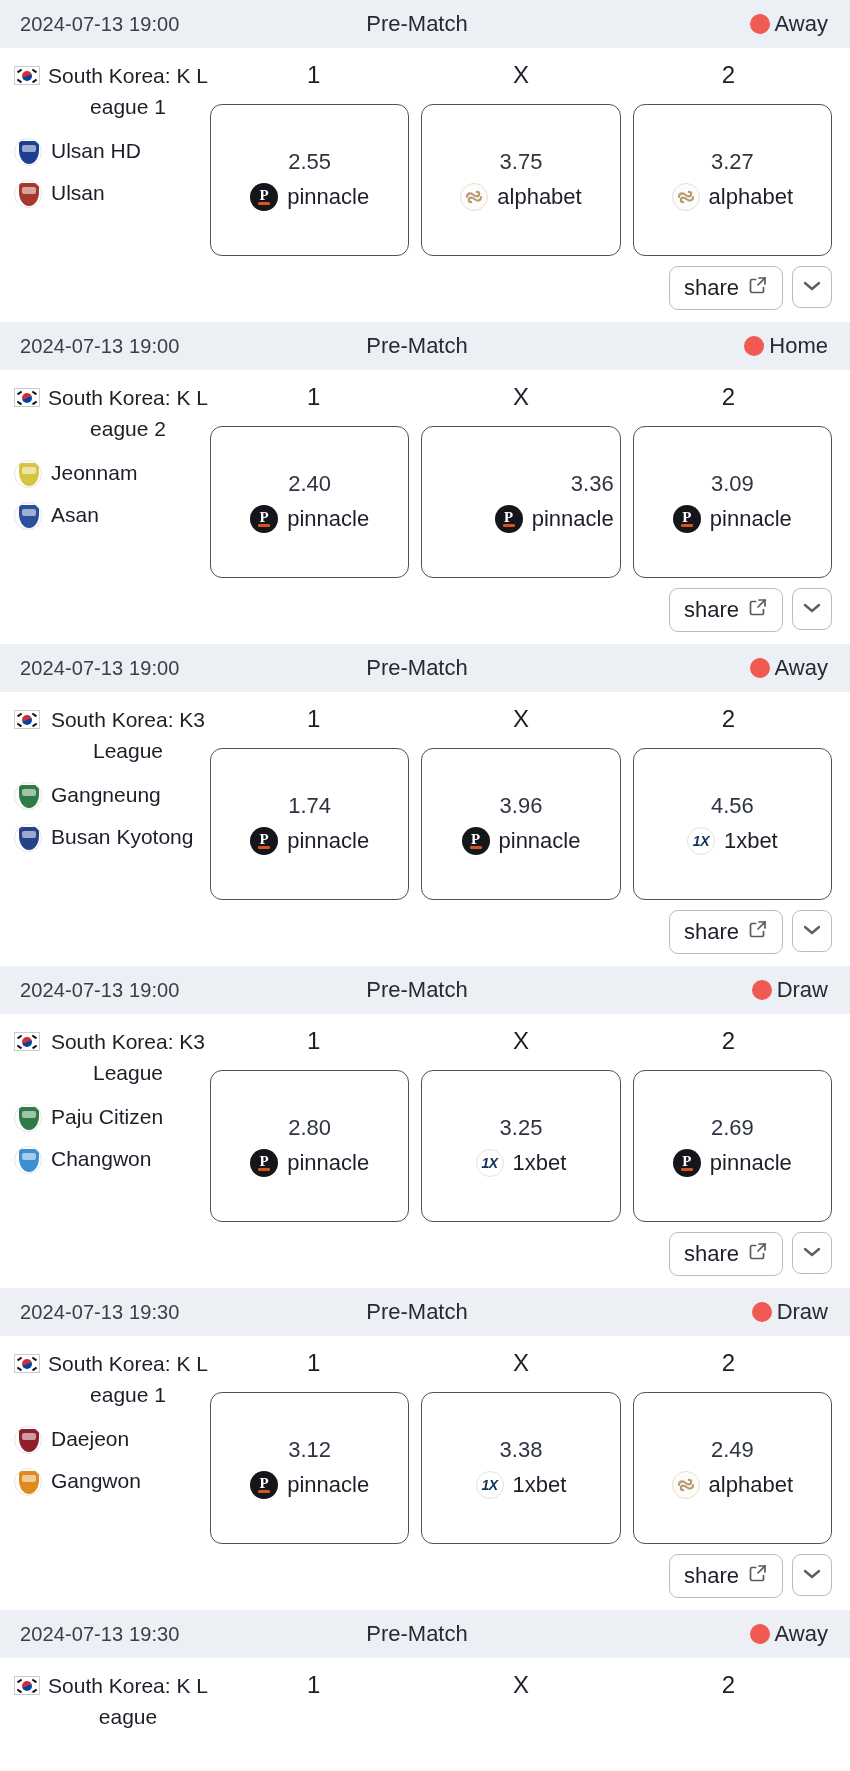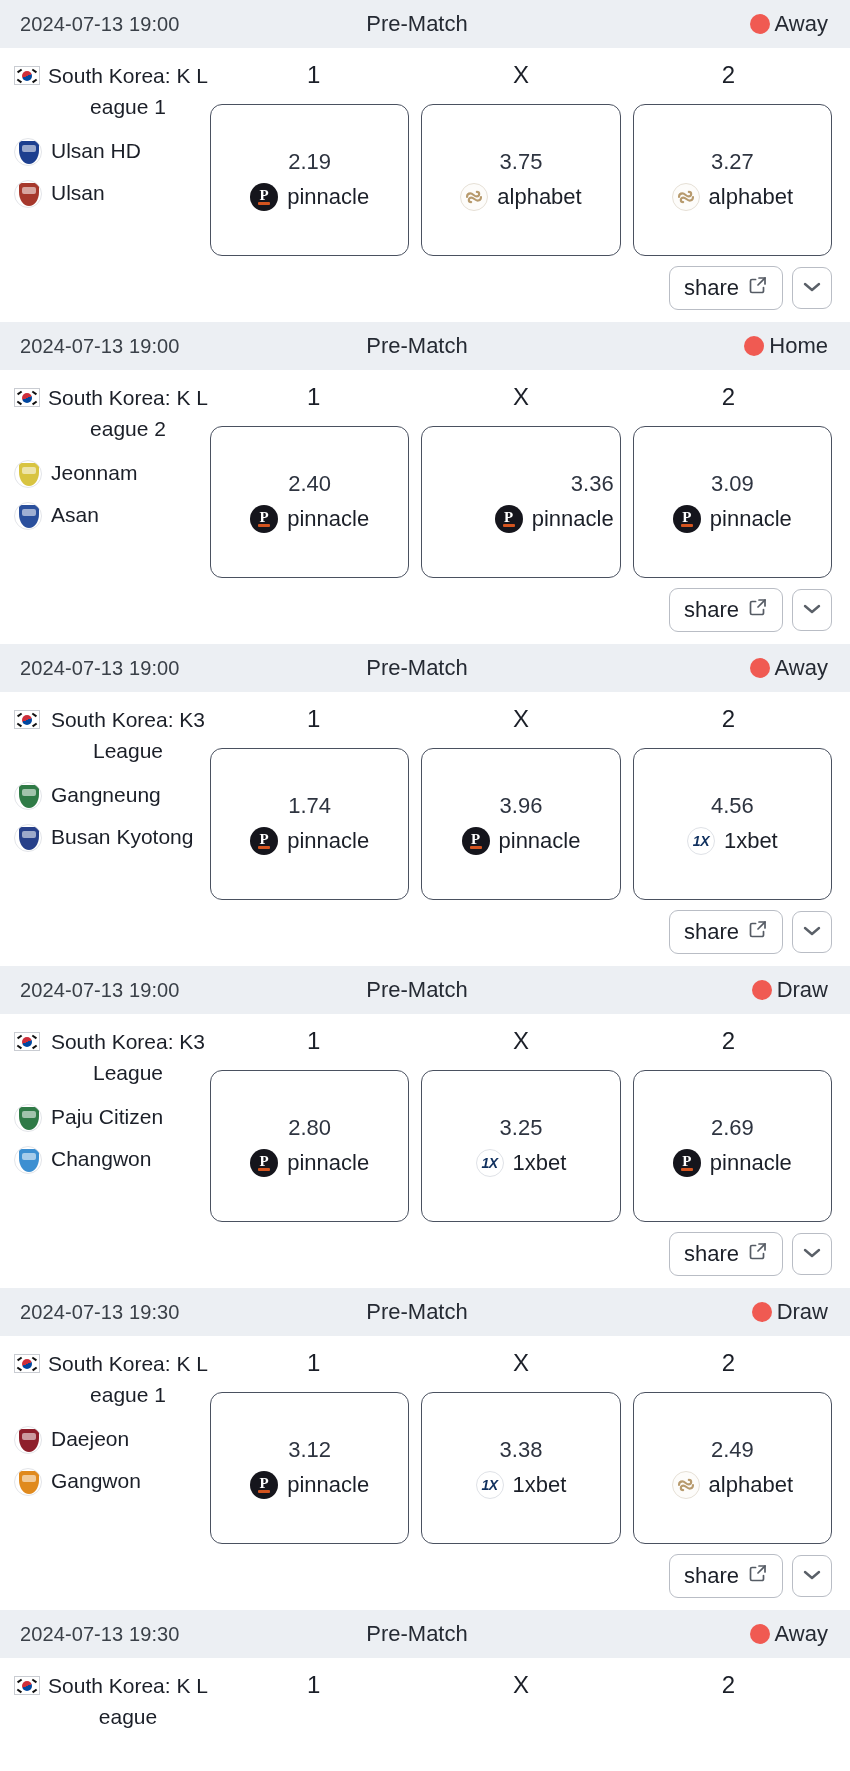--- a/index.html
+++ b/index.html
@@ -249,21 +249,20 @@
     font-style: italic;
     color: #10305e;
     letter-spacing: -0.5px;
     line-height: 1;
   }
 
   
   .card-footer {
     display: flex;
     justify-content: flex-end;
-    align-items: center;
     gap: 9px;
     padding: 10px 18px 12px 0;
   }
   .share-btn {
     display: inline-flex;
     align-items: center;
     gap: 9px;
     border: 1.4px solid #b9bdc5;
     border-radius: 9px;
     background: #ffffff;
@@ -326,21 +325,21 @@
           </div>
         </div>
         <div class="odds-col">
           <div class="odds-labels">
             <div>1</div>
             <div>X</div>
             <div>2</div>
           </div>
           <div class="odds-boxes">
             <div class="odds-box" style="border-color: rgb(74, 81, 96);">
-              <div class="odds-value">2.19</div>
+              <div class="odds-value">2.55</div>
               <div class="bookie">
                 <span class="logo pinnacle">
                   <span class="pchar">P</span>
                   <span class="pbar"></span>
                 </span>
                 <span class="bookie-name">pinnacle</span>
               </div>
             </div>
             <div class="odds-box" style="border-color: rgb(74, 81, 96);">
               <div class="odds-value">3.75</div>

